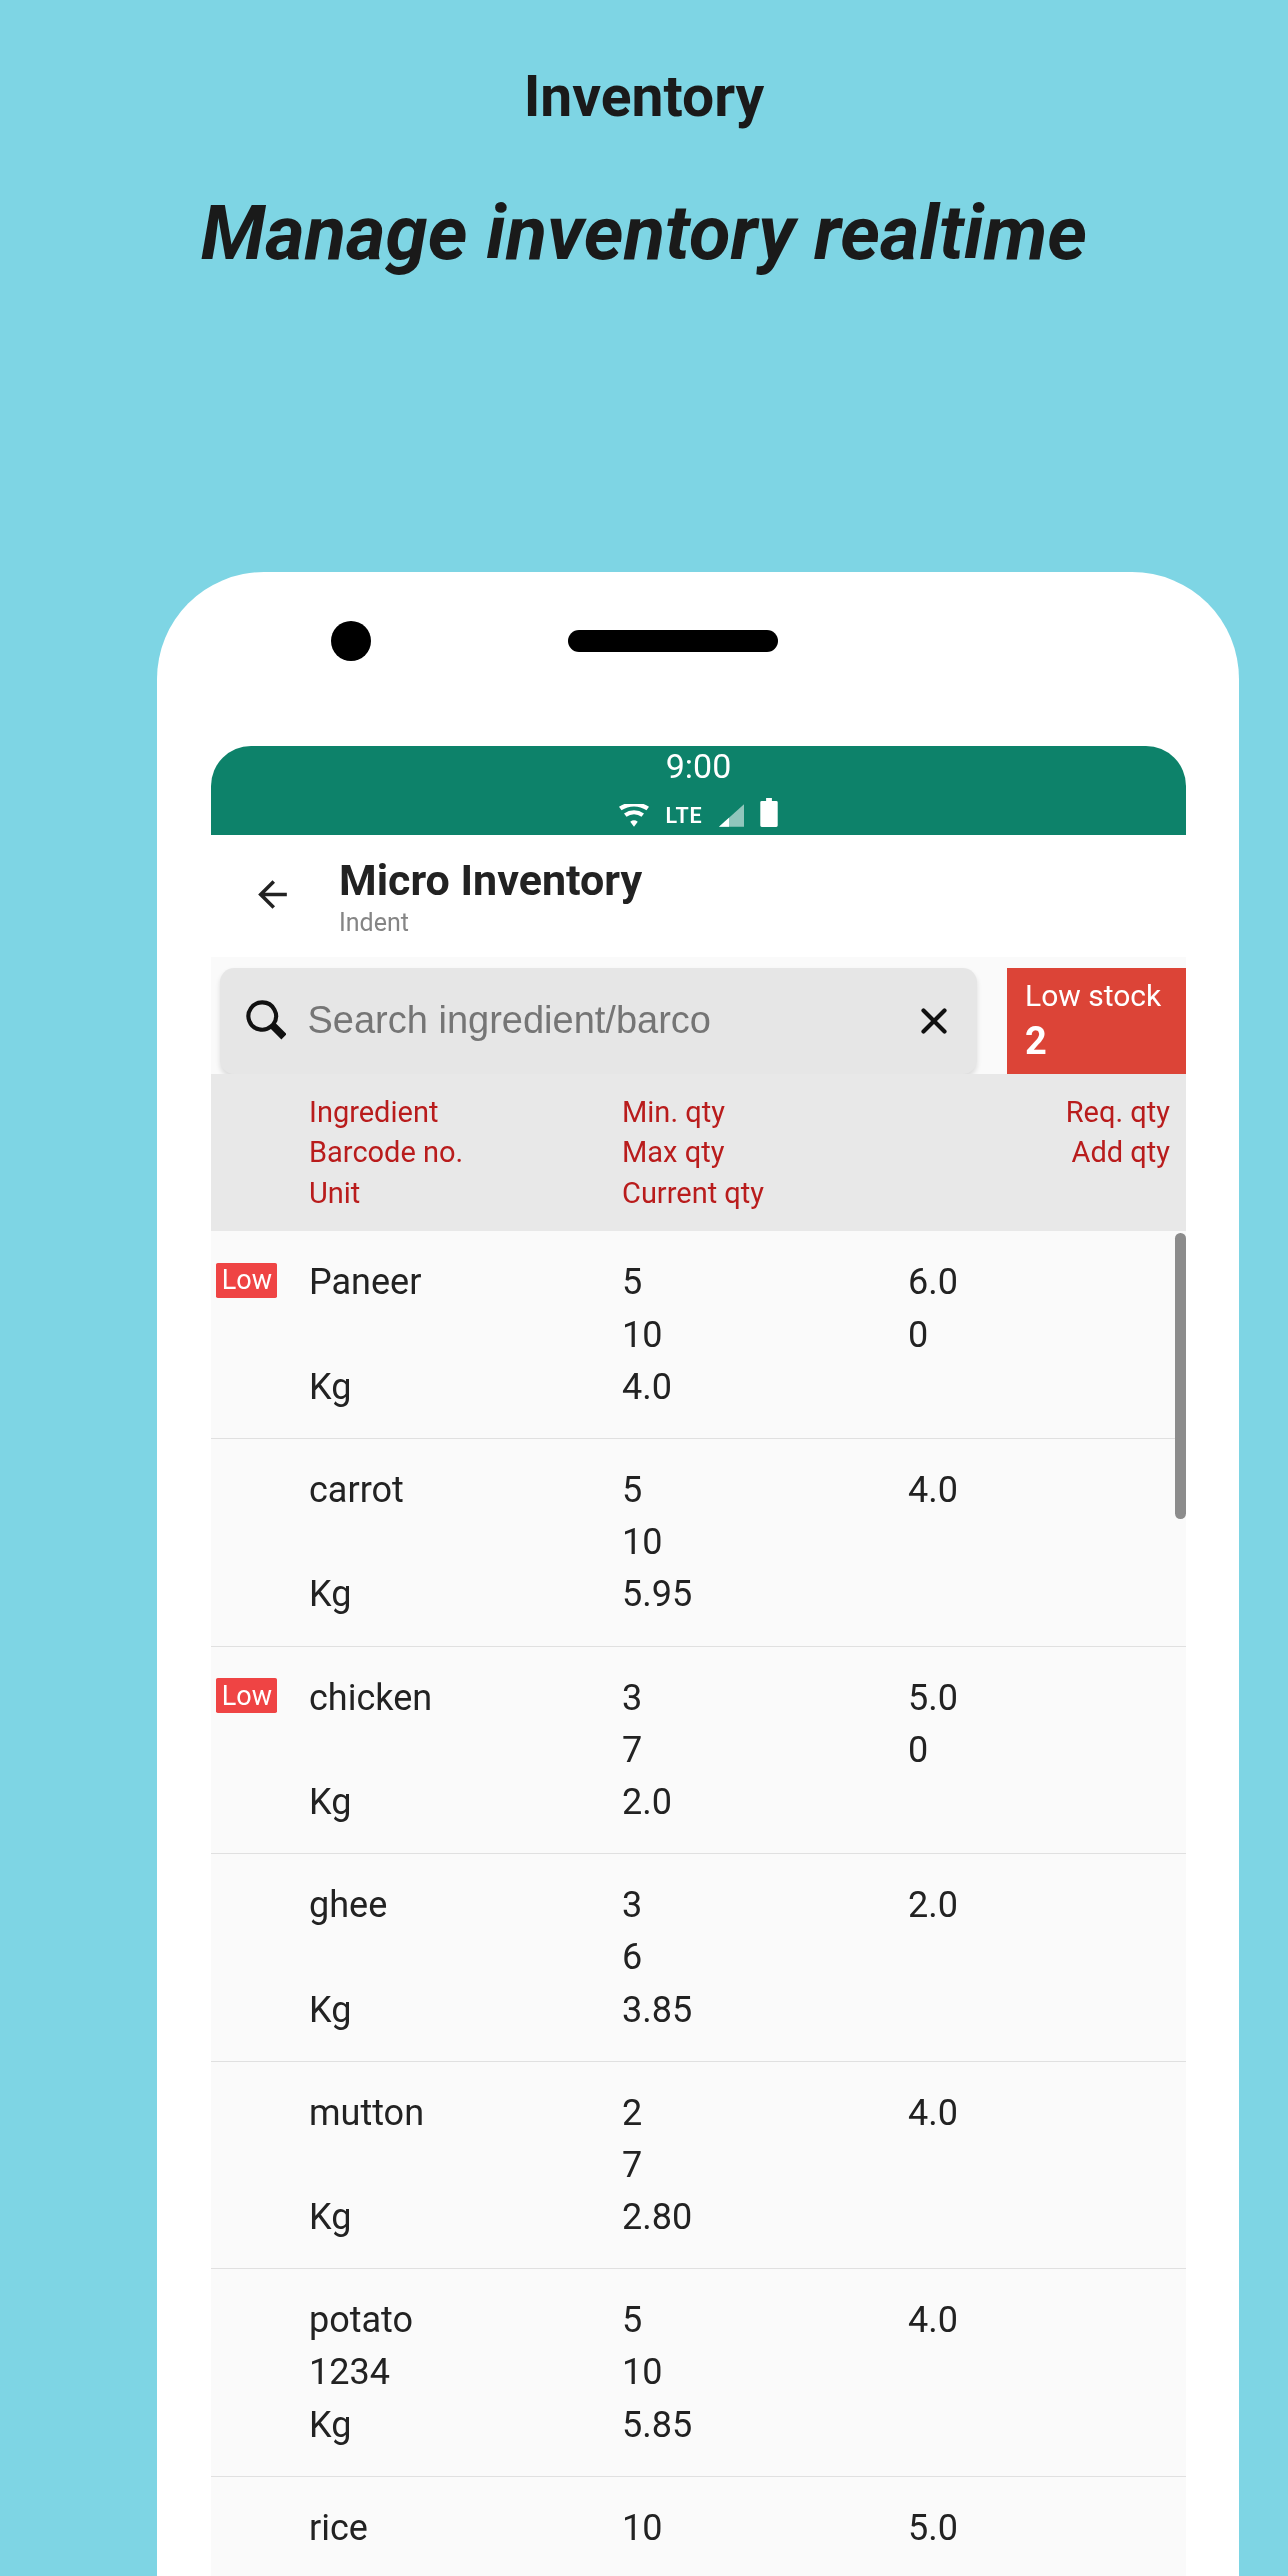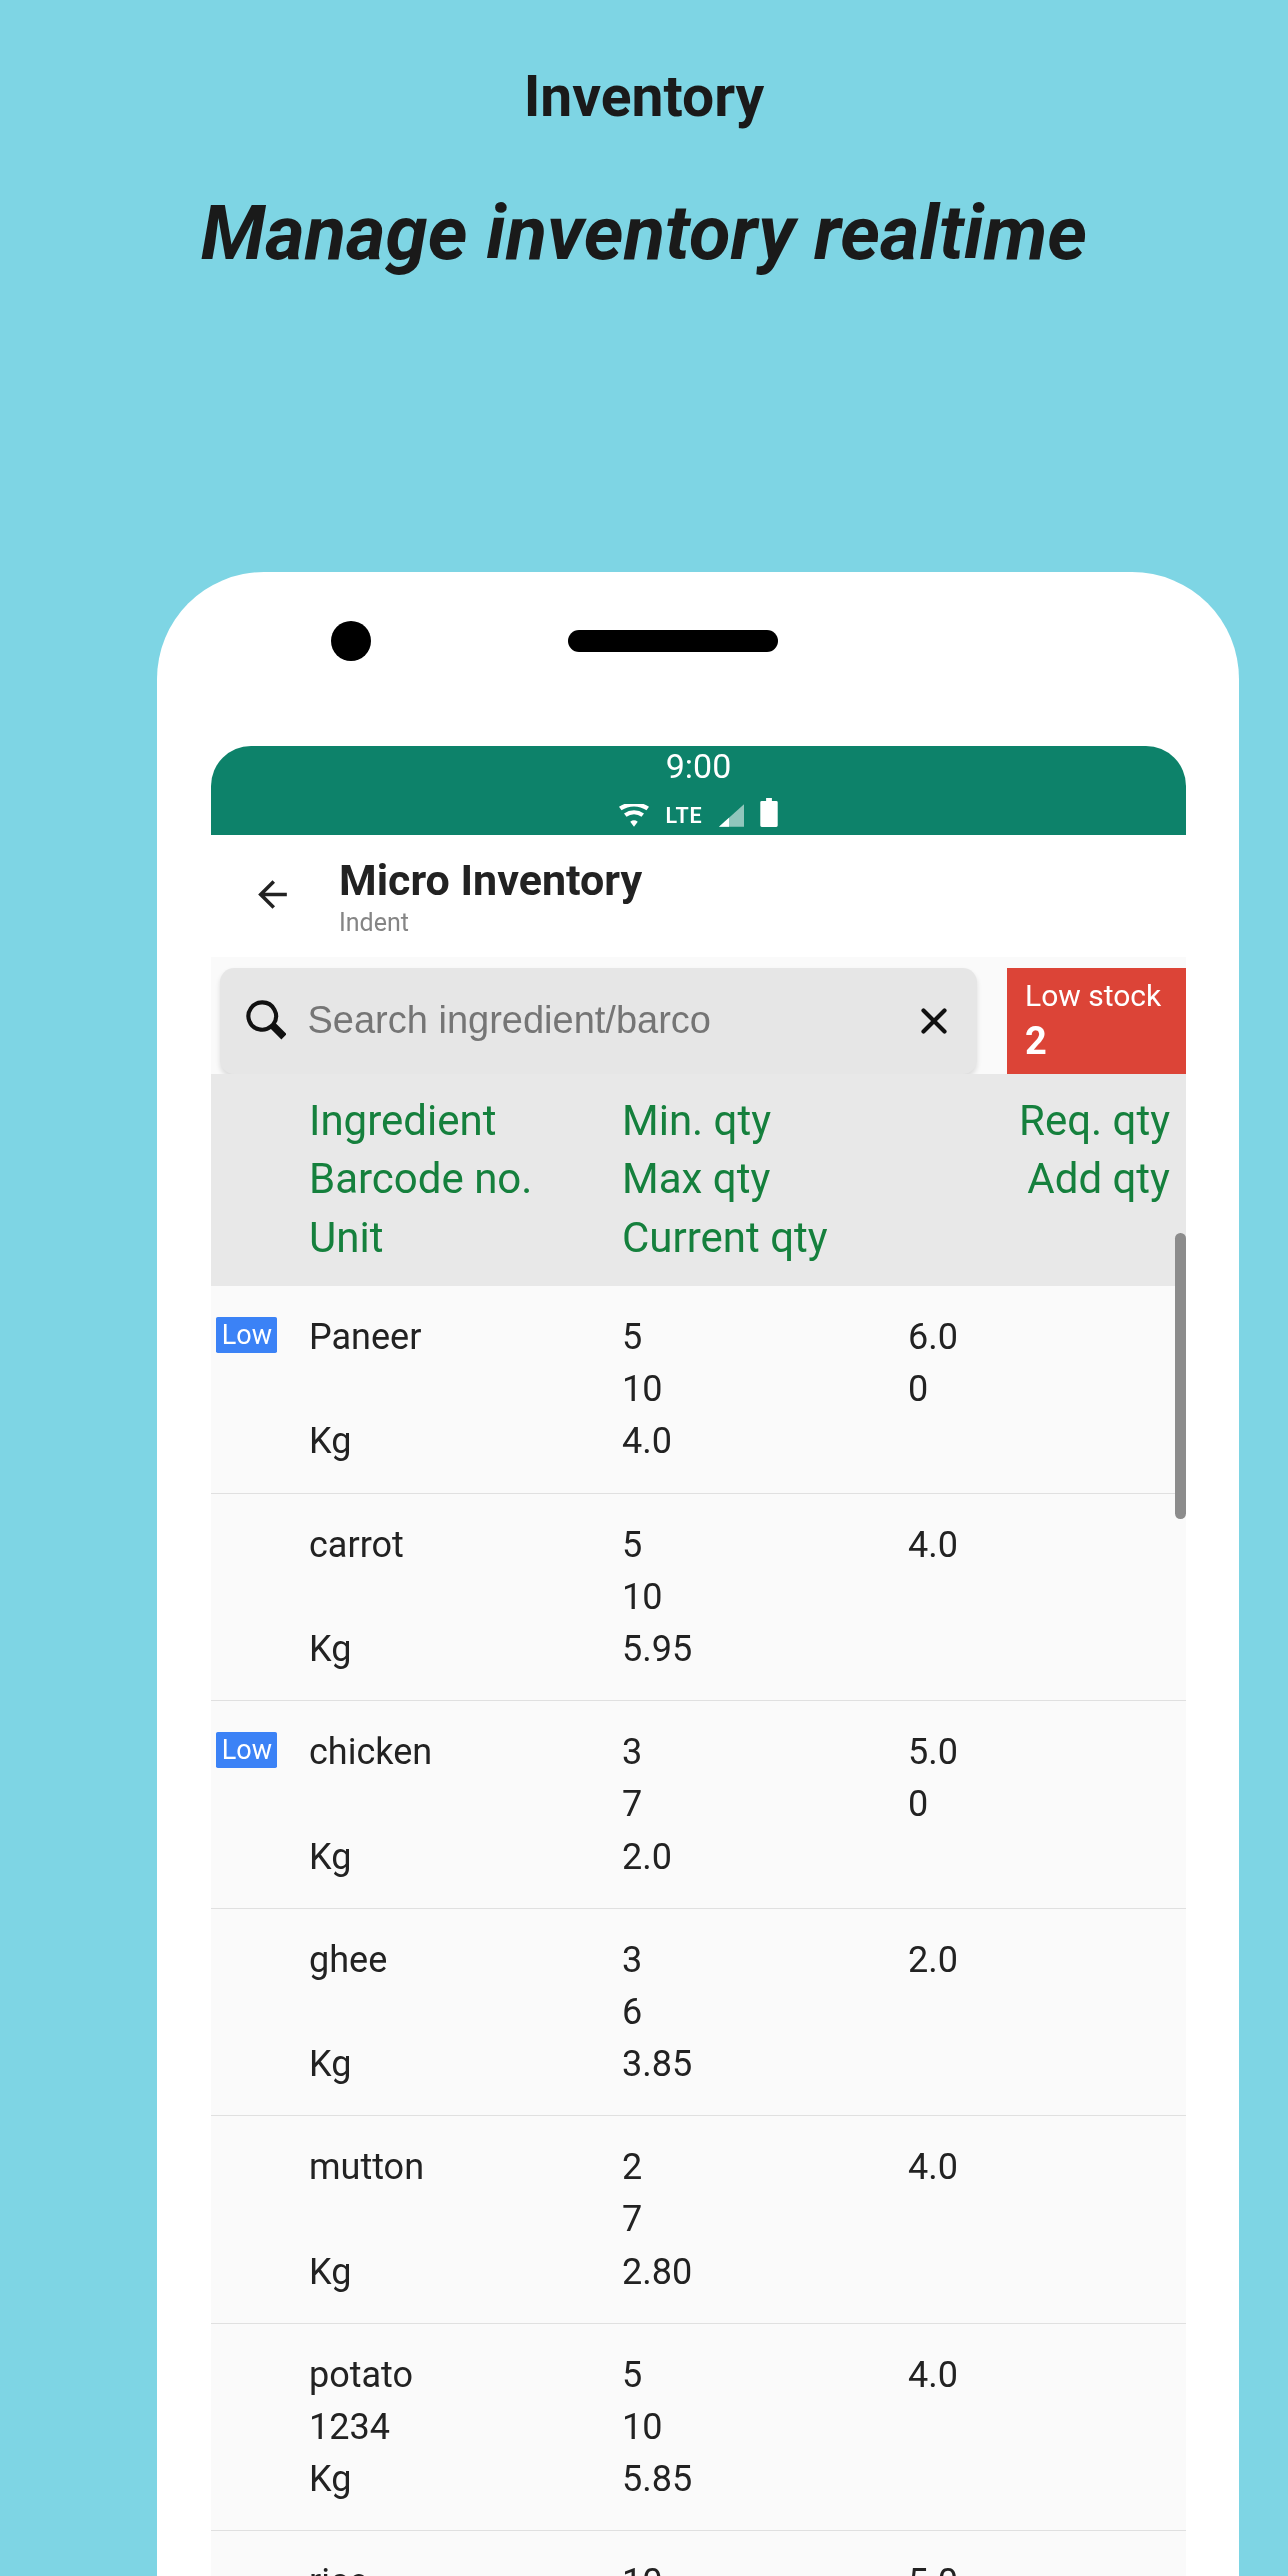--- a/index.html
+++ b/index.html
@@ -131,41 +131,41 @@
   padding: 9px 18px;
   font-size: 30px;
 }
 .low-stock-card .count { font-weight: 700; font-size: 38px; margin-top: 5.4px; }
 
 .table { width: 100%; }
 .thead {
   background: #e8e8e8;
   display: flex;
   padding: 18px 16px 18px 98px;
-  font-size: 42px;
-  color: #15803d;
+  font-size: 29px;
+  color: #b91c1c;
   line-height: 1.4;
 }
 .col-ing  { width: 313px; }
 .col-qty  { width: 286px; }
 .col-req  { flex: 1; text-align: right; }
 
 .trow {
   display: flex;
   border-bottom: 0.9px solid #e0e0e0;
   padding: 25px 16px 25px 0;
   font-size: 36px;
   color: #222;
   position: relative;
   min-height: 152px;
 }
 .badge-cell { width: 98px; padding-top: 0; padding-left: 5.4px; }
 .low-badge {
   display: inline-block;
-  background: #3b82f6;
+  background: #ef4444;
   color: #fff;
   font-size: 27px;
   padding: 1.8px 5.4px;
   border-radius: 1.8px;
 }
 .ing-cell { width: 313px; line-height: 1.45; }
 .qty-cell { width: 286px; line-height: 1.45; }
 .req-cell { flex: 1; text-align: left; line-height: 1.45; }
 .secondary { color: #222; }
 

